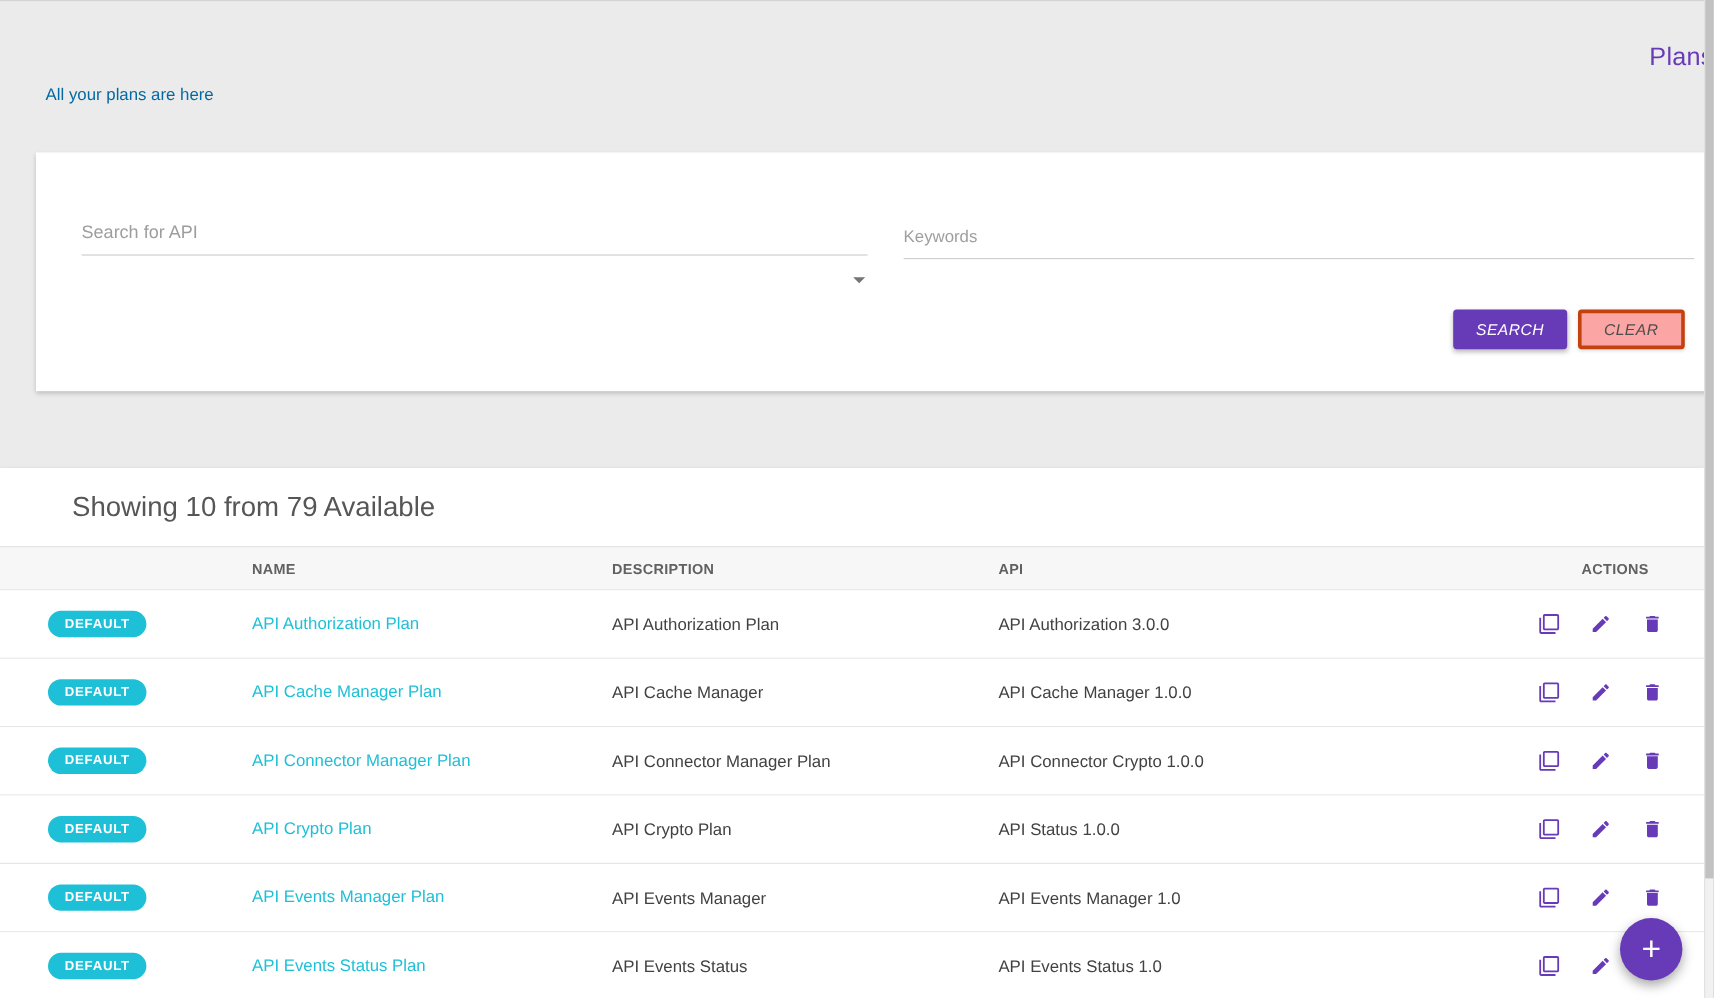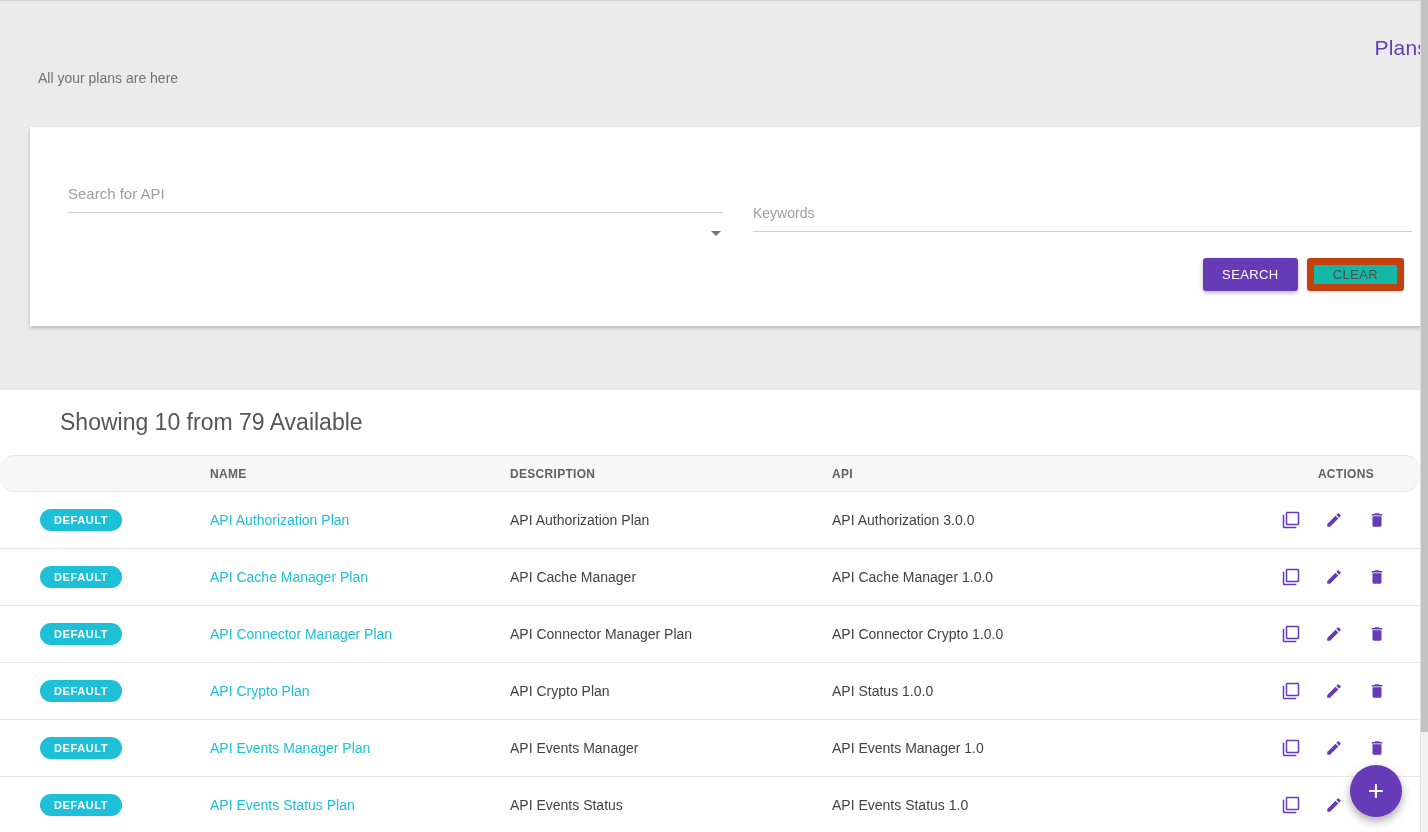--- a/index.html
+++ b/index.html
@@ -7,64 +7,64 @@
     width: 1428px; height: 832px;
     overflow: hidden;
     background: #ebebeb;
     font-family: "Liberation Sans", sans-serif;
   }
   .top-hairline { position: absolute; top: 0; left: 0; width: 100%; height: 1px; background: #d4d4d4; z-index: 50; }
 
   
   .page-header { padding: 36px 0 0 38px; height: 127px; }
   .page-title { font-size: 21px; font-weight: 500; color: #673ab7; letter-spacing: 0.2px; text-align: right; }
-  .page-subtitle { margin-top: 10px; font-size: 14px; color: #737373; }
+  .page-subtitle { margin-top: 10px; font-size: 14px; color: #0369a1; }
 
   
   .search-card {
     position: relative;
     width: 1420px; height: 199px;
     background: #ffffff;
     box-shadow: 0 2px 4px rgba(0,0,0,0.22);
     margin-left: 30px;
   }
   .field { position: absolute; }
   .field input {
     width: 100%; border: none; outline: none;
     border-bottom: 1px solid #d0d0d0;
     background: transparent;
     font-family: "Liberation Sans", sans-serif;
     font-size: 15px; color: #424242;
     padding: 6px 0 10px 0;
   }
   .field input::placeholder { color: #9e9e9e; opacity: 1; }
   .field-api { left: 38px; top: 52px; width: 655px; }
-  .field-keywords { left: 723px; top: 72px; width: 659px; }
+  .field-keywords { left: 723px; top: 56px; width: 659px; }
   .field-keywords input { font-size: 14px; }
   .select-arrow {
     position: absolute; right: 2px; top: 52px;
     width: 0; height: 0;
     border-left: 5px solid transparent;
     border-right: 5px solid transparent;
     border-top: 5px solid #757575;
   }
   .button-row { position: absolute; right: 46px; top: 131px; display: flex; gap: 9px; }
   .btn {
     height: 33px; padding: 0 19px;
     font-family: "Liberation Sans", sans-serif;
     font-size: 13px; font-weight: 500; letter-spacing: 0.4px;
-    border-radius: 3px; cursor: pointer;
+    border-radius: 3px; cursor: pointer; font-style: italic;
   }
   .btn-search {
     background: #673ab7; color: #ffffff; border: none;
     box-shadow: 0 2px 4px rgba(0,0,0,0.28);
   }
   .btn-clear {
-    background: #14b8a6; color: #4d4d4d;
-    border: 7px solid #c2410c;
+    background: #fca5a5; color: #4d4d4d;
+    border: 3px solid #c2410c;
     box-shadow: 0 1px 3px rgba(0,0,0,0.14);
   }
 
   .section-gap { height: 64px; }
 
   
   .results-card {
     width: 1420px;
     background: #ffffff;
     box-shadow: 0 2px 4px rgba(0,0,0,0.22);
@@ -77,21 +77,20 @@
   .grid-row {
     display: grid;
     grid-template-columns: 210px 300px 322px 430px 1fr;
     align-items: center;
   }
   .table-head {
     height: 37px;
     background: #f7f7f7;
     border-top: 1px solid #e4e4e4;
     border-bottom: 1px solid #e4e4e4;
-    border-radius: 15px;
   }
   .th {
     font-size: 12px; font-weight: bold; color: #616161; letter-spacing: 0.3px;
   }
   .th-actions { justify-self: end; padding-right: 46px; }
   .data-row {
     height: 57px;
     border-bottom: 1px solid #e7e7e7;
     background: #ffffff;
   }

